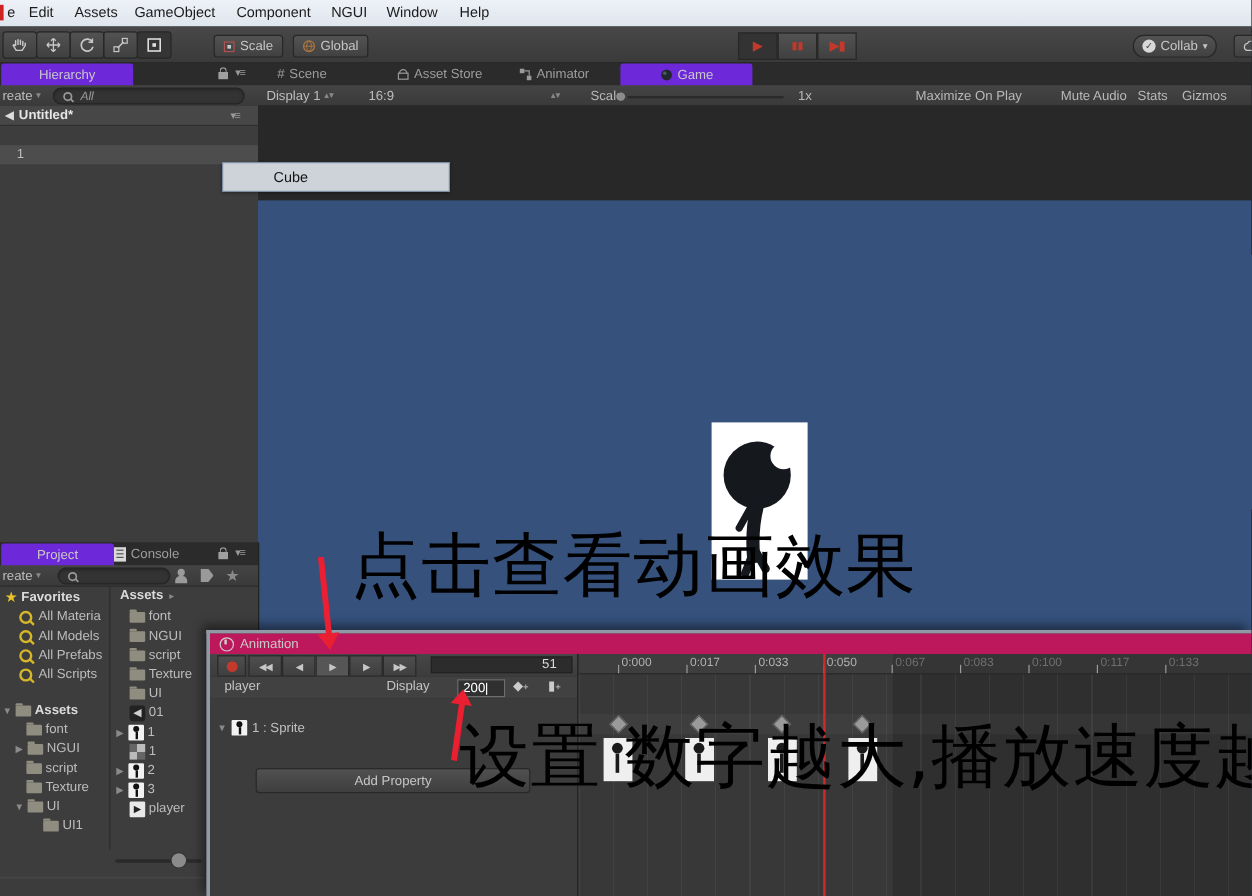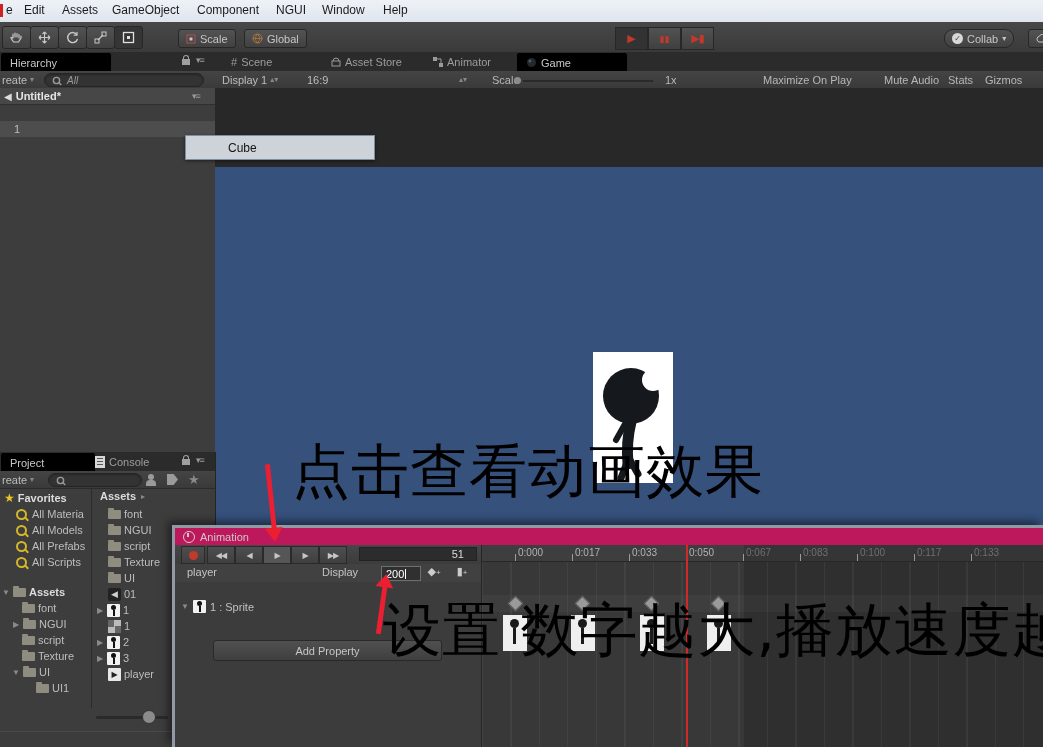--- a/index.html
+++ b/index.html
@@ -25,21 +25,21 @@
   .pillbtn{position:absolute;top:7px;height:17px;background:linear-gradient(#535353,#414141);
     border:1px solid #272727;border-radius:3px;display:flex;align-items:center;gap:4px;
     padding:0 7px;color:#c6c6c6;font-size:11px;}
   .playbtn{position:absolute;top:5px;width:31px;height:21px;background:linear-gradient(#525252,#404040);
     border:1px solid #272727;display:flex;align-items:center;justify-content:center;color:#c0392b;font-size:11px;font-weight:bold;}
   .playbtn.pressed{background:#333;}
 
   
   .tabstrip{background:#2b2b2b;border-bottom:1px solid #242424;}
   .tab{position:absolute;top:0;height:19px;display:flex;align-items:center;gap:4px;padding:0 9px;color:#9d9d9d;}
-  .tab.active{background:#000000;color:#c8c8c8;border-radius:3px 3px 0 0;border:1px solid #2a2a2a;border-bottom:none;}
+  .tab.active{background:#6d28d9;color:#c8c8c8;border-radius:3px 3px 0 0;border:1px solid #2a2a2a;border-bottom:none;justify-content:center;}
   .panetools{position:absolute;top:3px;display:flex;gap:6px;align-items:center;color:#9a9a9a;}
 
   
   .subbar{background:linear-gradient(#444,#3a3a3a);border-bottom:1px solid #2b2b2b;}
   .mini-drop{position:absolute;top:2px;height:13px;display:flex;align-items:center;gap:3px;color:#bdbdbd;font-size:11px;}
   .searchfield{position:absolute;top:2px;height:12px;border-radius:7px;background:#333;
     border:1px solid #252525;box-shadow:inset 0 1px 2px #262626;display:flex;align-items:center;gap:3px;padding:0 6px;color:#9a9a9a;font-size:10px;font-style:italic;}
 
   
   #hierarchy-panel{left:0;top:88px;width:215px;height:364px;background:#3d3d3d;border-right:1px solid #242424;}

